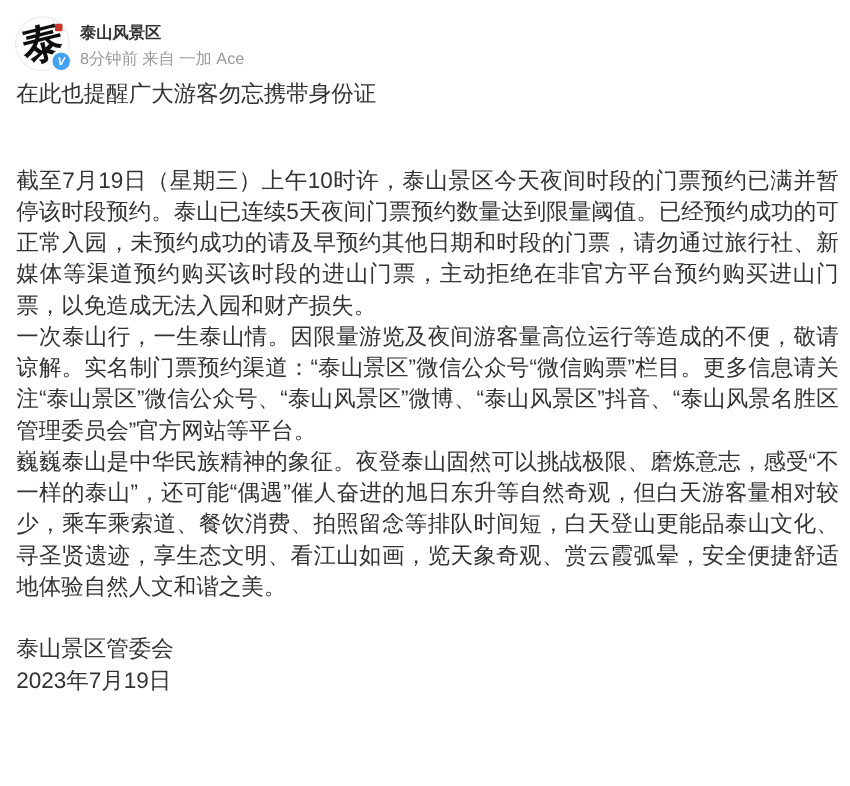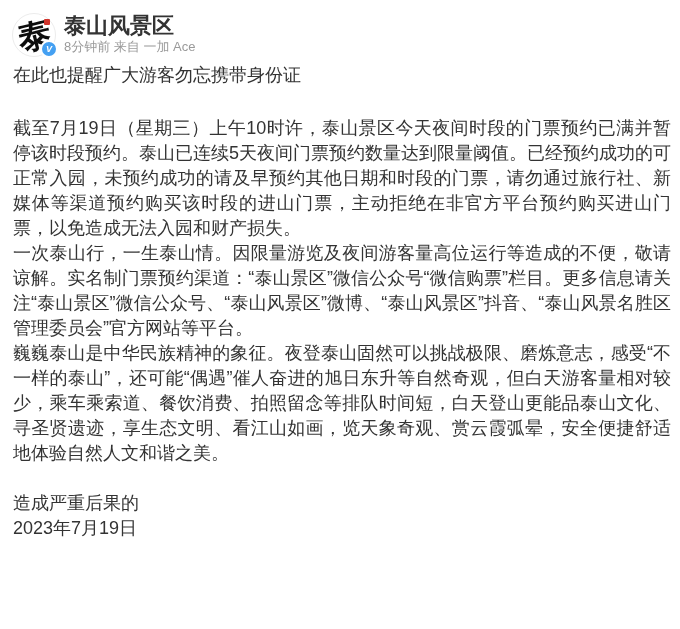--- a/index.html
+++ b/index.html
@@ -72,21 +72,21 @@
     font-weight: bold;
     line-height: 14px;
     text-align: center;
     font-style: italic;
   }
   .header-text {
     margin-left: 8px;
     padding-top: 1px;
   }
   .name {
-    font-size: 22px;
+    font-size: 13px;
     font-weight: bold;
     color: #333333;
     line-height: 23px;
     cursor: pointer;
   }
   .meta {
     font-size: 13px;
     color: #9a9a9a;
     line-height: 18px;
     margin-top: 1px;
@@ -96,21 +96,21 @@
     padding: 0 9px 0 13px;
     font-size: 18px;
     line-height: 25px;
     color: #333333;
     letter-spacing: 0;
   }
   .title {
     margin-top: 0;
   }
   .body-text {
-    margin-top: 28px;
+    margin-top: 44px;
   }
   .body-text p {
     margin: 0;
     text-align: justify;
     text-justify: inter-ideograph;
   }
   .footer {
     margin-top: 25px;
   }
 </style>
@@ -134,18 +134,18 @@
   <div class="content">
     <div class="title">在此也提醒广大游客勿忘携带身份证</div>
 
     <div class="body-text">
       <p>截至7月19日（星期三）上午10时许，泰山景区今天夜间时段的门票预约已满并暂停该时段预约。泰山已连续5天夜间门票预约数量达到限量阈值。已经预约成功的可正常入园，未预约成功的请及早预约其他日期和时段的门票，请勿通过旅行社、新媒体等渠道预约购买该时段的进山门票，主动拒绝在非官方平台预约购买进山门票，以免造成无法入园和财产损失。</p>
       <p>一次泰山行，一生泰山情。因限量游览及夜间游客量高位运行等造成的不便，敬请谅解。实名制门票预约渠道：“泰山景区”微信公众号“微信购票”栏目。更多信息请关注“泰山景区”微信公众号、“泰山风景区”微博、“泰山风景区”抖音、“泰山风景名胜区管理委员会”官方网站等平台。</p>
       <p>巍巍泰山是中华民族精神的象征。夜登泰山固然可以挑战极限、磨炼意志，感受“不一样的泰山”，还可能“偶遇”催人奋进的旭日东升等自然奇观，但白天游客量相对较少，乘车乘索道、餐饮消费、拍照留念等排队时间短，白天登山更能品泰山文化、寻圣贤遗迹，享生态文明、看江山如画，览天象奇观、赏云霞弧晕，安全便捷舒适地体验自然人文和谐之美。</p>
     </div>
 
     <div class="footer">
-      <div>造成严重后果的</div>
+      <div>泰山景区管委会</div>
       <div>2023年7月19日</div>
     </div>
   </div>
 
 </div>
 
 </body></html>

